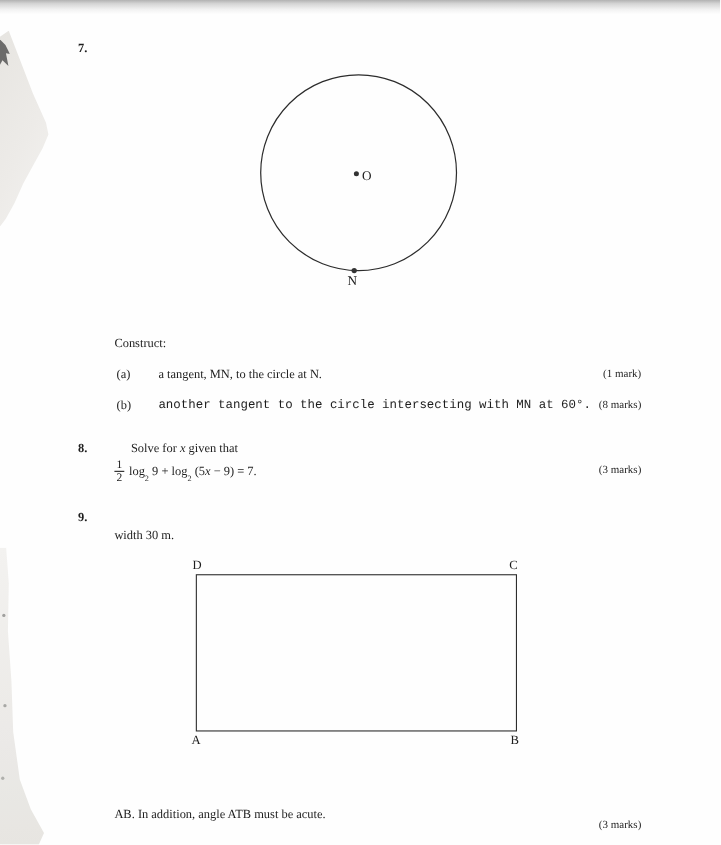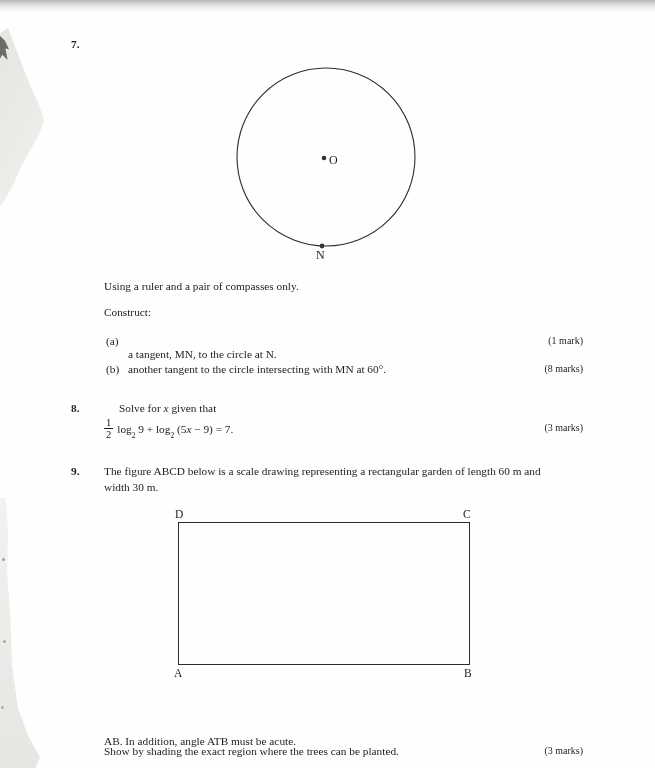--- a/index.html
+++ b/index.html
@@ -67,52 +67,49 @@
   <span class="t b" style="left:71px;top:36px;">7.</span>
 
   <svg style="left:228px;top:58px;" width="200" height="210">
     <circle cx="98" cy="99" r="89" fill="none" stroke="#2c2c2c" stroke-width="1.1"></circle>
     <circle cx="96" cy="100" r="2.3" fill="#333"></circle>
     <text x="101" y="106" font-size="12" fill="#1d1d1d">O</text>
     <circle cx="94" cy="188" r="2.4" fill="#333"></circle>
     <text x="88" y="201" font-size="12" fill="#1d1d1d">N</text>
   </svg>
 
-  <span class="t" style="left:104px;top:278px;">Using a ruler and a pair of compasses only.</span>
   <span class="t" style="left:104px;top:304px;">Construct:</span>
 
   <span class="t" style="left:106px;top:333px;">(a)</span>
-  <span class="t" style="left:128px;top:333px;margin-top:13px;">a tangent, MN, to the circle at N.</span>
+  <span class="t" style="left:144px;top:333px;">a tangent, MN, to the circle at N.</span>
   <span class="marks" style="top:333px;">(1 mark)</span>
 
   <span class="t" style="left:106px;top:361px;">(b)</span>
-  <span class="t" style="left:128px;top:361px;">another tangent to the circle intersecting with MN at 60°.</span>
+  <span class="t" style="left:144px;top:361px;font-family:Liberation Mono, monospace;">another tangent to the circle intersecting with MN at 60°.</span>
   <span class="marks" style="top:361px;">(8 marks)</span>
 
   <span class="t b" style="left:71px;top:400px;">8.</span>
   <span class="t" style="left:119px;top:400px;"><span>Solve for </span><i class="var">x</i><span> given that</span></span>
 
   <div class="eq" style="left:104px;top:417px;">
     <span class="frac">
       <span class="fnum">1</span>
       <span class="fden">2</span>
     </span>
     <span class="eqline"><span>log</span><sub>2</sub><span> 9 + log</span><sub>2</sub><span> (5</span><i class="var">x</i><span> − 9) = 7.</span></span>
   </div>
   <span class="marks" style="top:420px;">(3 marks)</span>
 
   <span class="t b" style="left:71px;top:463px;">9.</span>
-  <span class="t" style="left:104px;top:463px;">The figure ABCD below is a scale drawing representing a rectangular garden of length 60 m and</span>
   <span class="t" style="left:104px;top:479px;">width 30 m.</span>
 
   <div class="rect-fig">
     <span class="corner" style="left:-4px;top:-16px;">D</span>
     <span class="corner" style="left:284px;top:-16px;">C</span>
     <span class="corner" style="left:-5px;top:143px;">A</span>
     <span class="corner" style="left:285px;top:143px;">B</span>
   </div>
 
   <span class="t" style="left:104px;top:715px;margin-top:18px;">AB. In addition, angle ATB must be acute.</span>
 
-  <span class="t" style="left:104px;top:743px;">Show by shading the exact region where the trees can be planted.</span>
   <span class="marks" style="top:743px;">(3 marks)</span>
 
 </div>
 
 </body></html>

